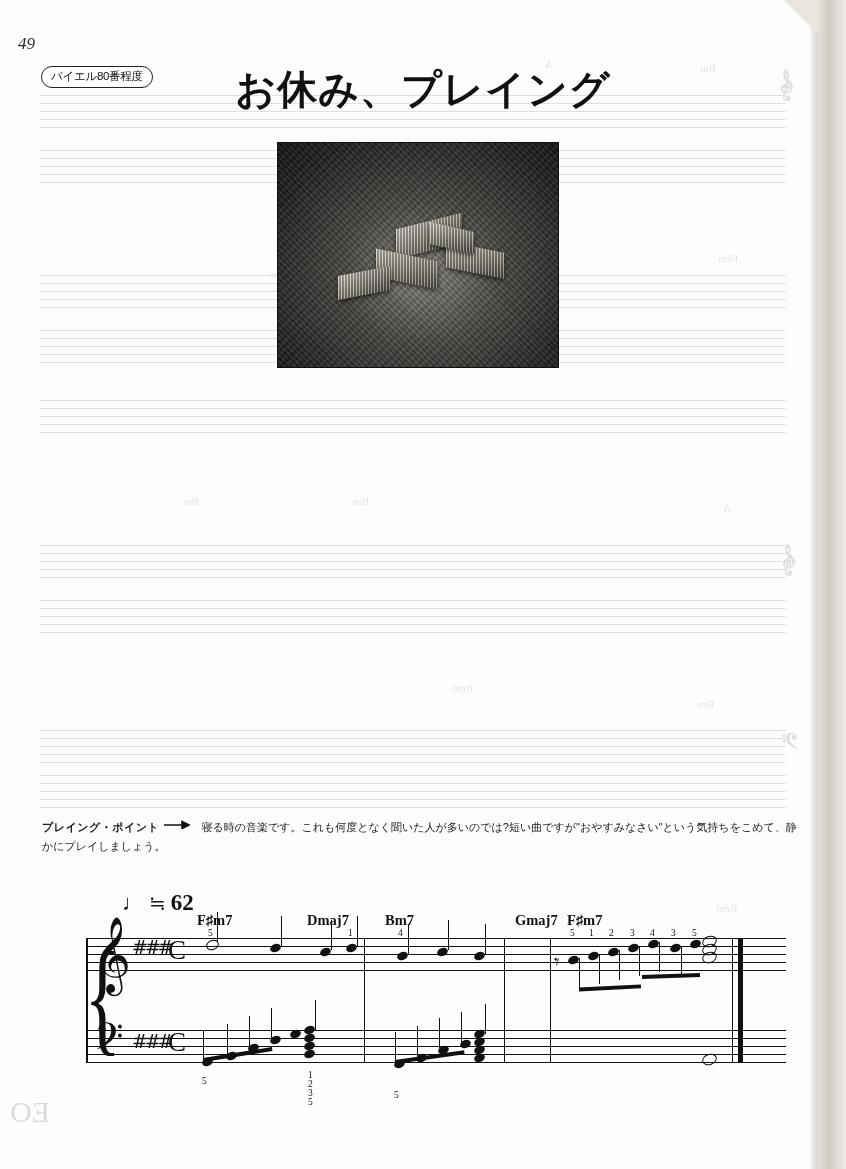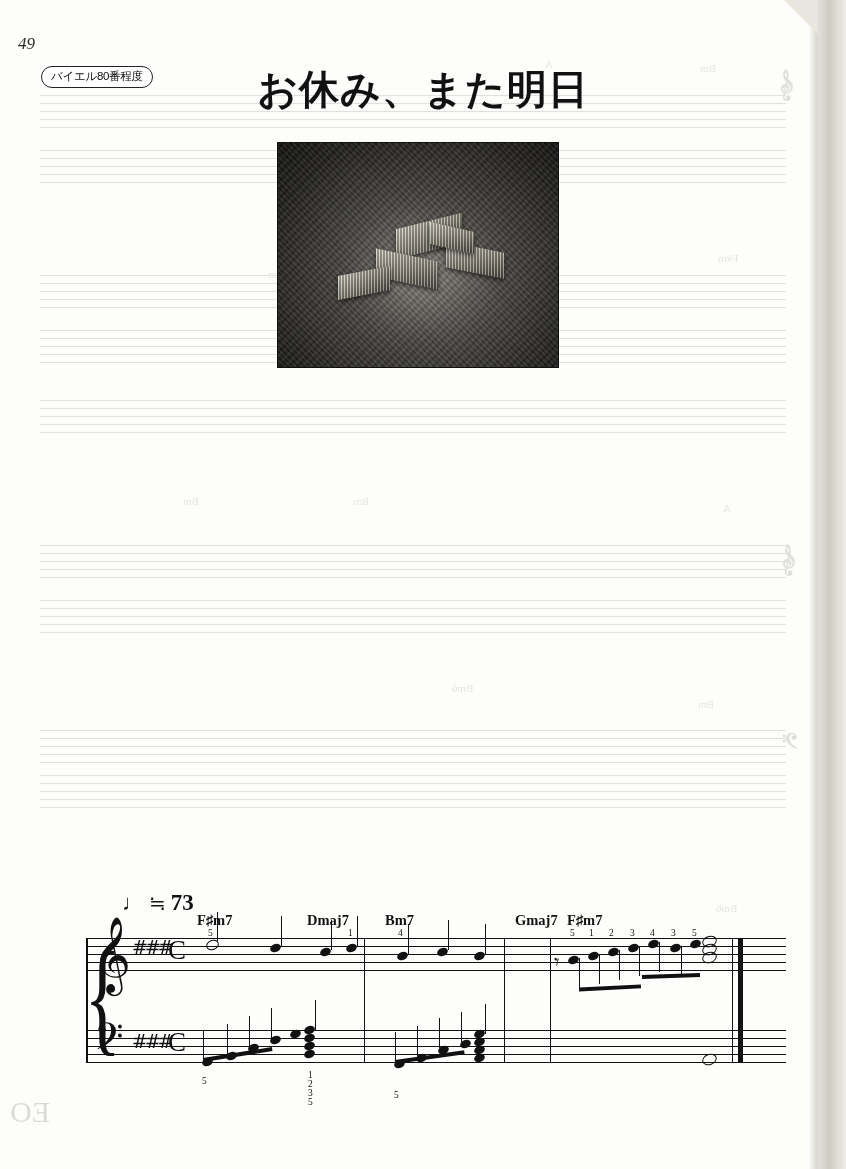--- a/index.html
+++ b/index.html
@@ -402,35 +402,44 @@
     <div class="ghost-text" style="left:698px; top:698px;">Bm</div>
     <div class="ghost-text" style="left:716px; top:902px;">Bm6</div>
   </div>
 
   <div class="bleed-bottom-left">EO</div>
 
   <div class="page-number">49</div>
 
   <div class="level-badge">バイエル80番程度</div>
 
-  <div class="title">お休み、また明日</div>
+  <div class="title">お休み、プレイング</div>
 
   <div class="photo">
     <div class="block b1"></div>
     <div class="block b2"></div>
     <div class="block b3"></div>
     <div class="block b4"></div>
     <div class="block b5"></div>
   </div>
 
+  <div class="note-block">
+    <span class="note-label">プレイング・ポイント</span>
+    <span class="note-arrow">
+      <svg width="26" height="9" viewBox="0 0 26 9">
+          <path d="M0 5 L18 5 M18 1.5 L25 5 L18 8.5 Z" stroke="#111" stroke-width="1.6" fill="#111"></path>
+        </svg>
+    </span>
+    <span>寝る時の音楽です。これも何度となく聞いた人が多いのでは?短い曲ですが"おやすみなさい"という気持ちをこめて、静かにプレイしましょう。</span>
+  </div>
 
   <div class="tempo">
     <span class="q">♩</span>
     <span>≒</span>
-    <span class="num">73</span>
+    <span class="num">62</span>
   </div>
 
   <div class="system">
 
     <div class="brace">{</div>
     <div class="sysbar"></div>
 
     <div class="staff treble">
       <i></i>
         <i></i>

